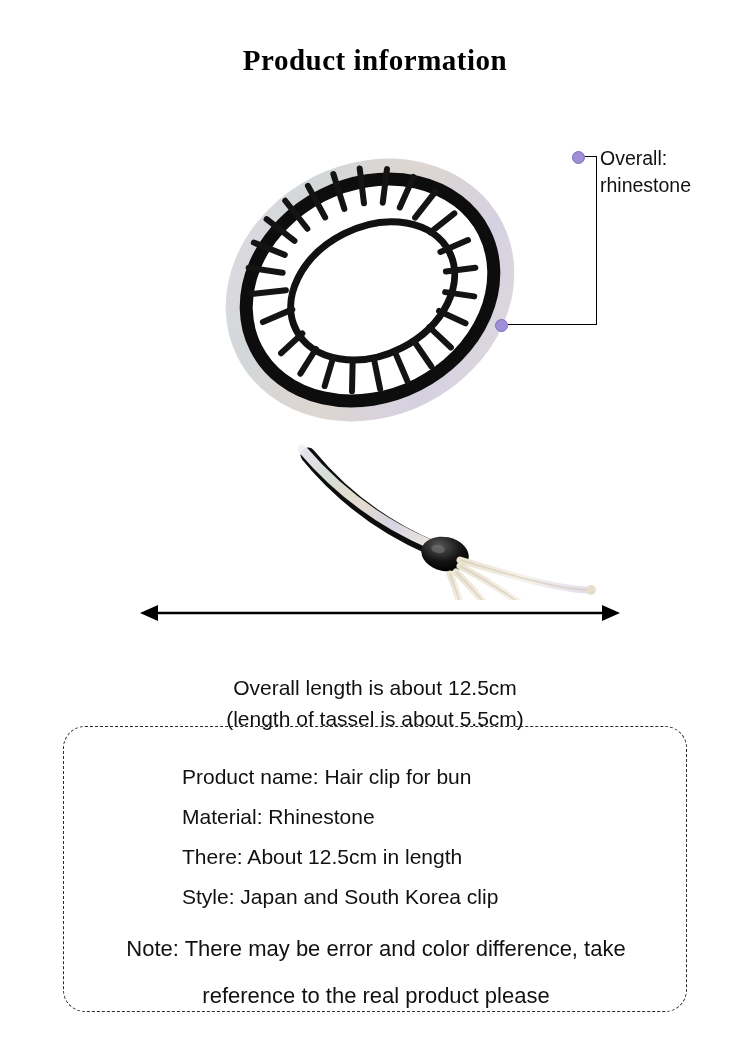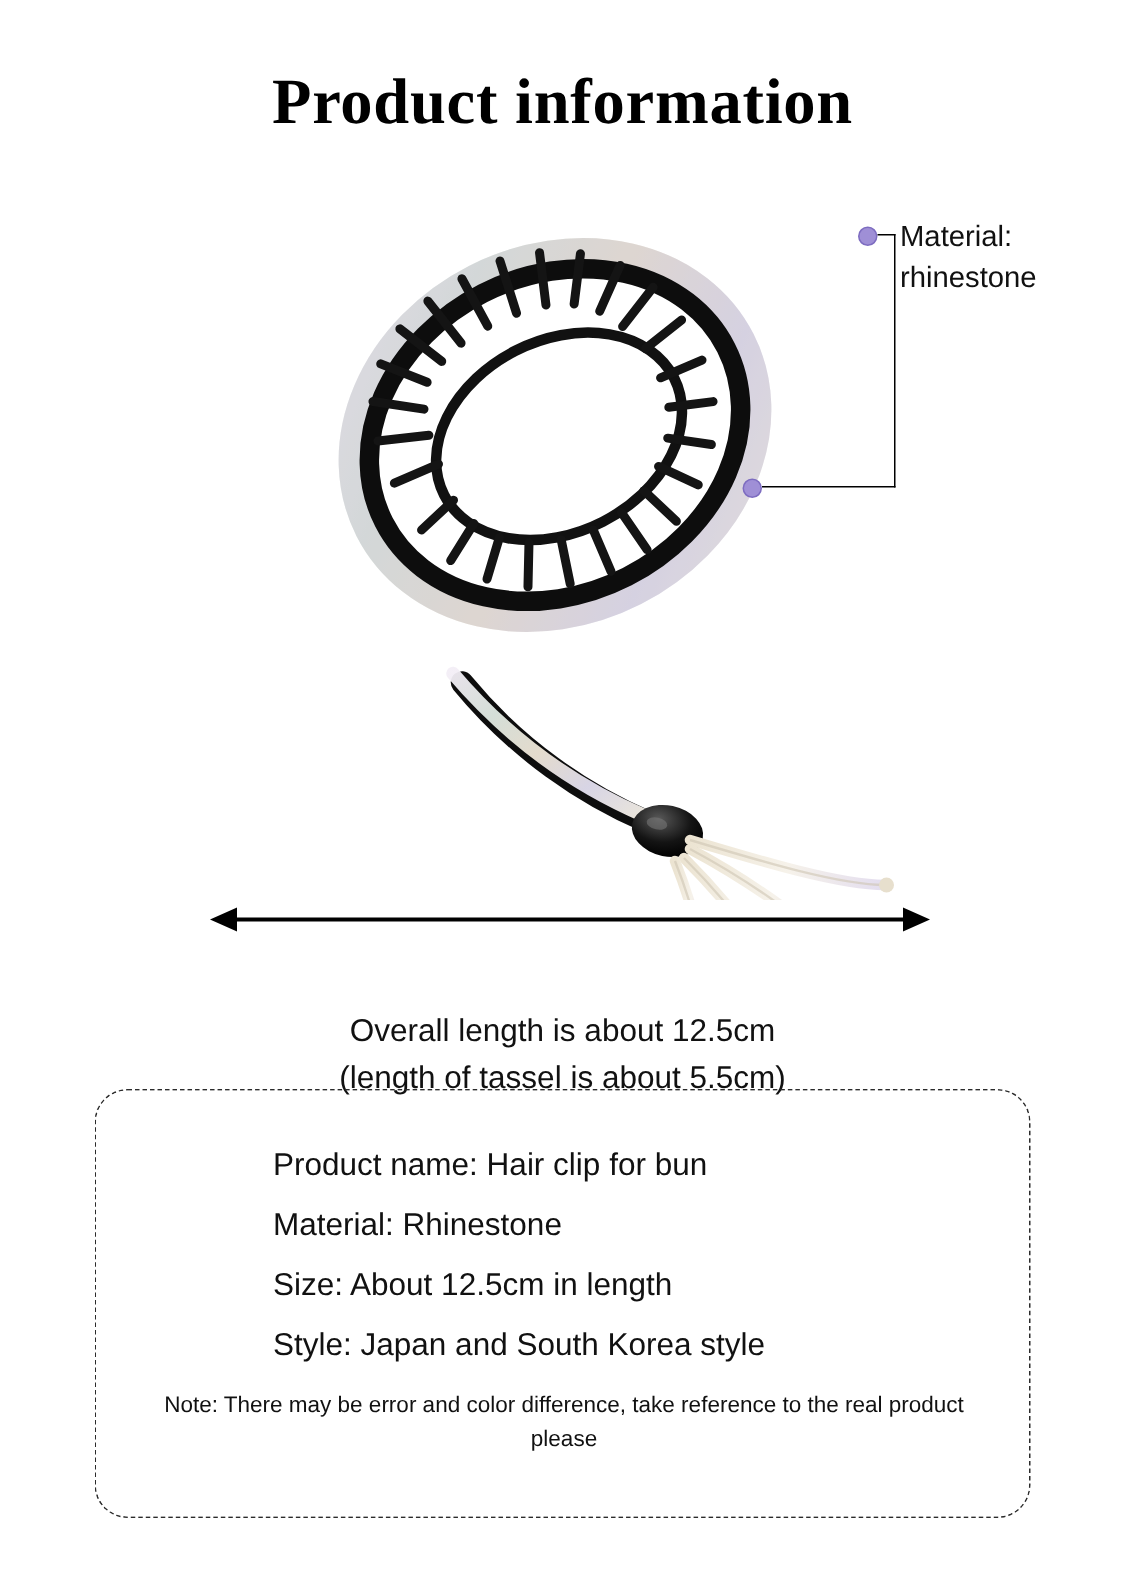--- a/index.html
+++ b/index.html
@@ -23,21 +23,21 @@
 
   
   .title {
     position: absolute;
     top: 44px;
     left: 0;
     width: 750px;
     text-align: center;
     font-family: "Liberation Serif", serif;
     font-weight: bold;
-    font-size: 43px;
+    font-size: 29px;
     letter-spacing: 0.5px;
     color: #000000;
   }
 
   
   .product-area {
     position: absolute;
     top: 120px;
     left: 120px;
     width: 520px;
@@ -152,22 +152,22 @@
     line-height: 40px;
     white-space: nowrap;
   }
 
   .note {
     position: absolute;
     top: 198px;
     left: 0;
     width: 624px;
     text-align: center;
-    font-size: 15px;
-    line-height: 23px;
+    font-size: 22px;
+    line-height: 47px;
     color: #111111;
     padding: 0 26px;
     box-sizing: border-box;
   }
 </style>
 </head>
 <body>
 
 <div class="page">
 
@@ -256,39 +256,39 @@
       <circle cx="413" cy="558" r="5" fill="#e7dfcd"></circle>
       <circle cx="352" cy="558" r="5" fill="#e7dfcd"></circle>
     </svg>
   </div>
 
   <div class="callout-dot" id="callout-dot-top"></div>
   <div class="callout-dot" id="callout-dot-bottom"></div>
   <div class="callout-line" id="leader-h-top"></div>
   <div class="callout-line" id="leader-v"></div>
   <div class="callout-line" id="leader-h-bottom"></div>
-  <div class="callout-text" id="callout-material-text">Material:
+  <div class="callout-text" id="callout-material-text">Overall:
 rhinestone</div>
 
   <div class="dim-arrow">
     <svg width="480" height="26" viewBox="0 0 480 26">
       <line x1="10" y1="13" x2="470" y2="13" stroke="#000000" stroke-width="2.6"></line>
       <polygon points="0,13 18,5 18,21" fill="#000000"></polygon>
       <polygon points="480,13 462,5 462,21" fill="#000000"></polygon>
     </svg>
   </div>
 
   <div class="dim-caption">
     <div>Overall length is about 12.5cm</div>
     <div>(length of tassel is about 5.5cm)</div>
   </div>
 
   <div class="info-box">
     <div class="info-list">
       <div class="info-line">Product name: Hair clip for bun</div>
       <div class="info-line">Material: Rhinestone</div>
-      <div class="info-line">Size: About 12.5cm in length</div>
-      <div class="info-line">Style: Japan and South Korea style</div>
+      <div class="info-line">There: About 12.5cm in length</div>
+      <div class="info-line">Style: Japan and South Korea clip</div>
     </div>
     <div class="note">Note: There may be error and color difference, take reference to the real product please</div>
   </div>
 
 </div>
 
 </body></html>

